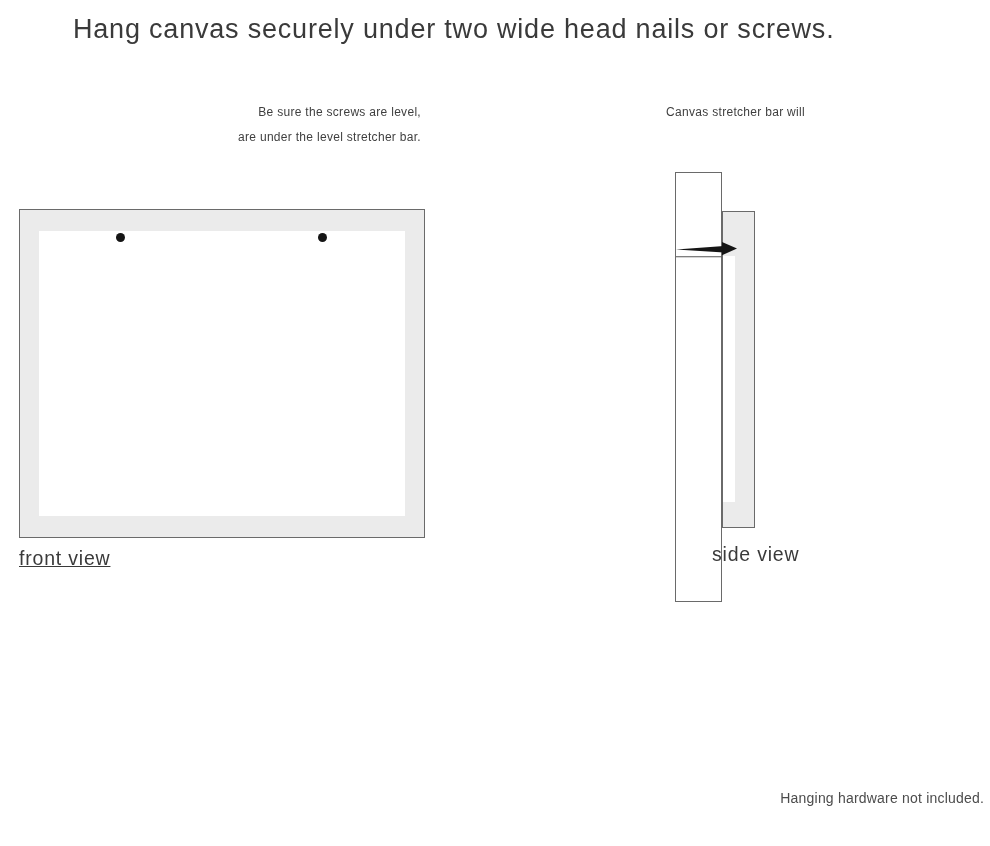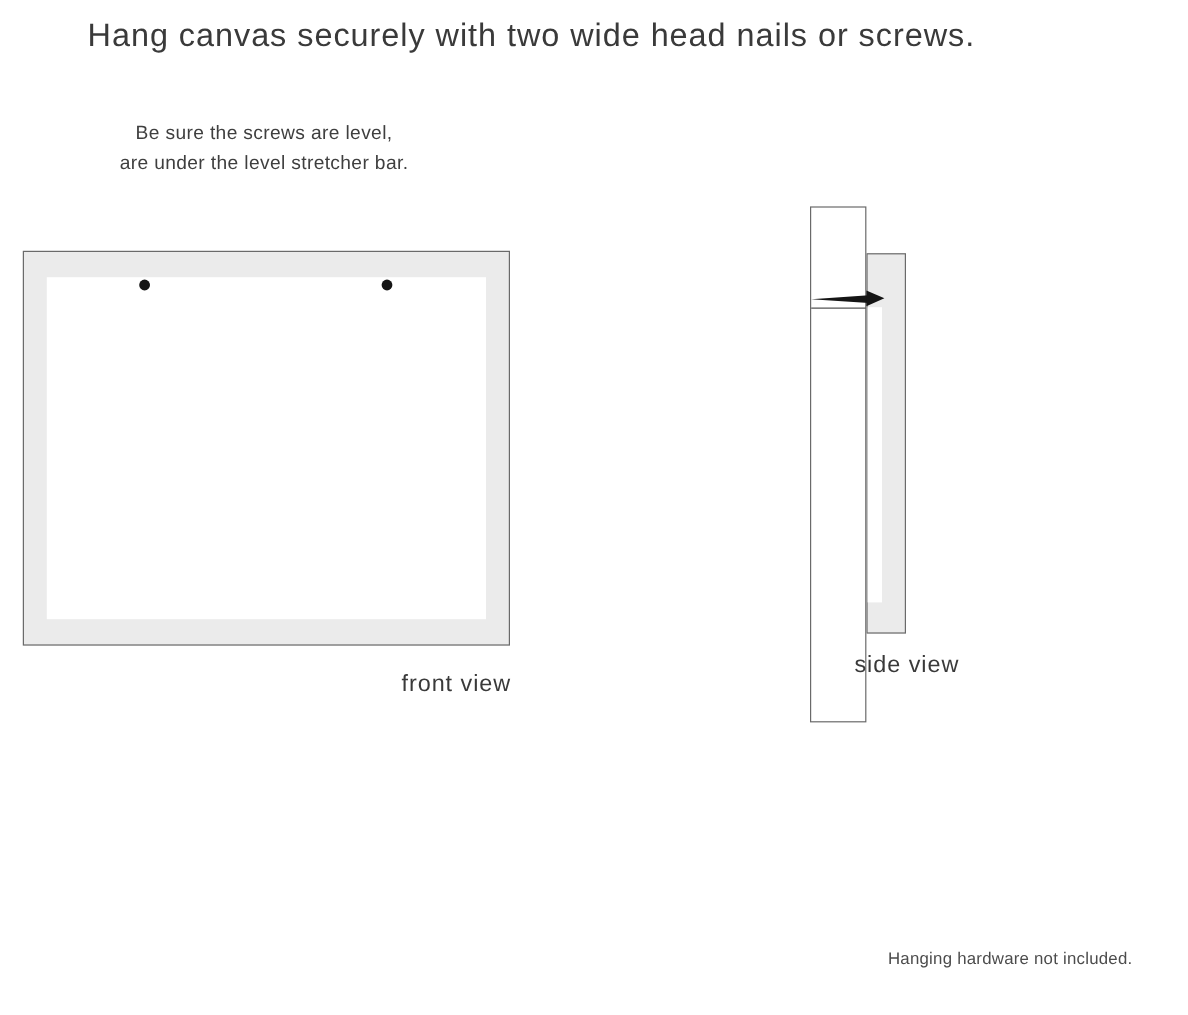--- a/index.html
+++ b/index.html
@@ -19,32 +19,32 @@
     overflow:hidden;
   }
   .title{
     position:absolute;left:73px;top:14px;
     font-size:27px;font-weight:300;letter-spacing:0.8px;
     color:var(--text_color);
     white-space:nowrap;
   }
   .para{
     position:absolute;
-    font-size:16px;line-height:24.5px;font-weight:300;
+    font-size:12px;line-height:24.5px;font-weight:300;
     letter-spacing:0.3px;
-    text-align:center;color:#3f3f3f;
+    text-align:right;color:#3f3f3f;
   }
   .para-left{left:19px;top:100px;width:402px;}
   .para-right{left:553px;top:100px;width:252px;}
   .view-label{
     position:absolute;
     font-size:19.5px;font-weight:300;letter-spacing:0.8px;
     color:var(--text_color);white-space:nowrap;
   }
-  .front-label{left:19px;top:559px;width:407px;text-align:right;}
+  .front-label{left:19px;top:547px;width:407px;text-decoration:underline;}
   .side-label{left:712px;top:543px;}
 
   
   .front-frame{
     position:absolute;left:19px;top:209px;width:406px;height:329px;
     background:var(--frame_fill);
     border:1px solid var(--border_color);
     box-sizing:border-box;
   }
   .front-canvas{
@@ -75,36 +75,37 @@
     position:absolute;left:0px;top:44px;width:12px;height:246px;
     background:#ffffff;
   }
   .side-nail-svg{
     position:absolute;left:660px;top:236px;width:90px;height:30px;
   }
   .footnote{
     position:absolute;left:740px;top:789px;width:244px;
     font-size:14px;line-height:19.5px;font-weight:300;
     letter-spacing:0.2px;
-    text-align:left;color:#4c4c4c;
+    text-align:right;color:#4c4c4c;
   }
 </style>
 </head>
 <body>
 
 <div class="page">
 
-  <div class="title">Hang canvas securely with two wide head nails or screws.</div>
+  <div class="title">Hang canvas securely under two wide head nails or screws.</div>
 
   <div class="para para-left">
     <div>Be sure the screws are level,</div>
     <div>are under the level stretcher bar.</div>
   </div>
 
   <div class="para para-right">
+    <div>Canvas stretcher bar will</div>
   </div>
 
   <div class="front-frame">
     <div class="front-canvas"></div>
     <div class="nail-dot left"></div>
     <div class="nail-dot right"></div>
   </div>
   <div class="view-label front-label">front view</div>
 
   <div class="wall-bar"></div>

